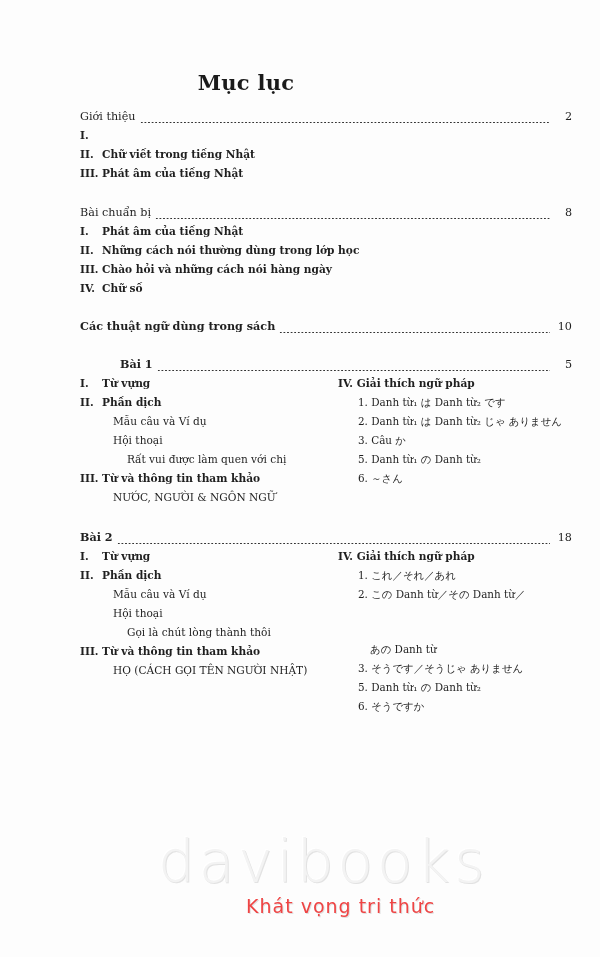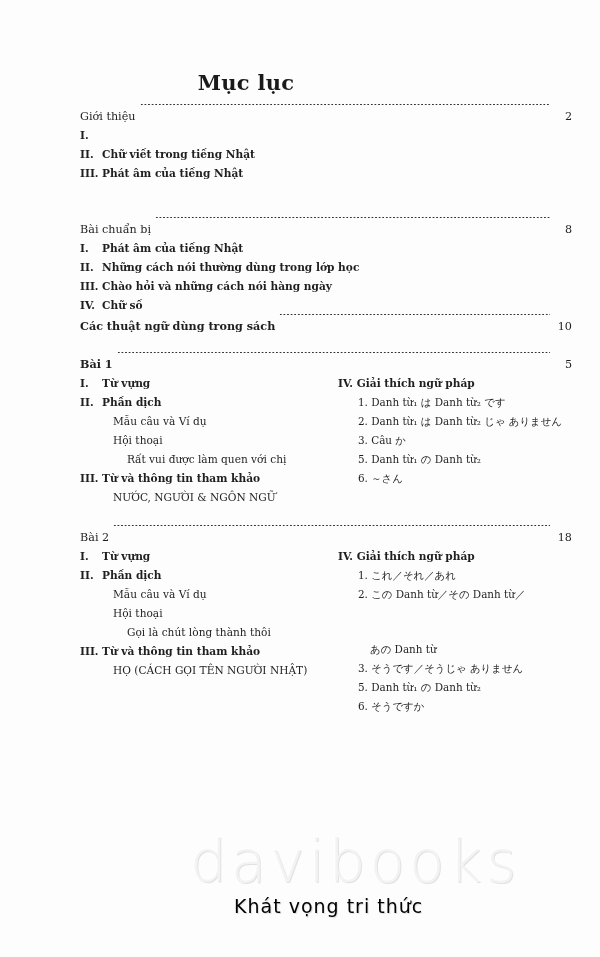--- a/index.html
+++ b/index.html
@@ -6,46 +6,46 @@
     body {
       width: 600px; height: 957px; background: #fdfdfd; position: relative; overflow: hidden;
       font-family: "DejaVu Serif", "Liberation Serif", serif; color: #1f1f1f;
     }
     .title {
       position: absolute; top: 70px; left: 0; width: 492px; text-align: center;
       font-family: "DejaVu Serif", serif; font-weight: bold; font-size: 21px; color: #1a1a1a;
       letter-spacing: 0.3px;
     }
     .toc { position: absolute; left: 80px; width: 492px; font-size: 11.2px; }
-    .entry { display: flex; align-items: flex-start; height: 19px; line-height: 19px; }
+    .entry { display: flex; align-items: flex-end; height: 19px; line-height: 19px; }
     .entry .label { white-space: nowrap; font-weight: normal; }
     .entry .dots {
       flex: 1; margin: 0 6px 0 4px; height: 1px; position: relative; top: -3px;
       background-image: radial-gradient(circle, #333 0.7px, transparent 0.8px);
       background-size: 3.6px 2px; background-repeat: repeat-x;
     }
     .entry .page { width: 16px; text-align: right; font-weight: normal; }
     .sub { display: flex; height: 19px; line-height: 19px; font-weight: bold; font-size: 10.6px; }
     .sub .num { width: 22px; }
     .plain { height: 19px; line-height: 19px; font-size: 10.6px; white-space: nowrap; }
     .ind1 { padding-left: 33px; }
     .ind2 { padding-left: 47px; }
     .twocol { display: flex; }
     .col-left { width: 258px; }
     .col-right { flex: 1; }
     .gram-item { height: 19px; line-height: 19px; font-size: 10.4px; padding-left: 20px; white-space: nowrap; }
     .gram-cont { padding-left: 32px; margin-top: 36px; }
     .watermark {
       position: absolute; left: 158px; top: 828px; font-family: "DejaVu Sans", sans-serif;
       font-size: 58px; color: #f3f3f3; letter-spacing: 4px;
-      text-shadow: 1px 1px 0 #e2e2e2, -1px -1px 0 #ffffff; font-weight: 200; margin-left: 32px;
+      text-shadow: 1px 1px 0 #e2e2e2, -1px -1px 0 #ffffff; font-weight: 200;
     }
     .watermark-sub {
-      position: absolute; left: 234px; top: 895px; font-family: "DejaVu Sans", sans-serif;
-      font-size: 19px; color: #000000; letter-spacing: 1px;
+      position: absolute; left: 246px; top: 895px; font-family: "DejaVu Sans", sans-serif;
+      font-size: 19px; color: #ef4444; letter-spacing: 1px;
       text-shadow: 1px 1px 0 #e0e0e0, -1px -1px 0 #ffffff;
     }
   </style>
 </head>
 <body>
 
 <div class="title">Mục lục</div>
 
 <div class="toc" style="top:107px;">
   <div class="entry">
@@ -59,21 +59,21 @@
   <div class="sub">
       <span class="num">II.</span>
       <span>Chữ viết trong tiếng Nhật</span>
     </div>
   <div class="sub">
       <span class="num">III.</span>
       <span>Phát âm của tiếng Nhật</span>
     </div>
 </div>
 
-<div class="toc" style="top:220px;">
+<div class="toc" style="top:203px;">
   <div class="entry">
     <span class="label">Bài chuẩn bị</span>
     <span class="dots"></span>
     <span class="page">8</span>
   </div>
   <div class="sub">
       <span class="num">I.</span>
       <span>Phát âm của tiếng Nhật</span>
     </div>
   <div class="sub">
@@ -93,21 +93,21 @@
 <div class="toc" style="top:317px;">
   <div class="entry">
     <span class="label" style="font-weight:bold;">Các thuật ngữ dùng trong sách</span>
     <span class="dots"></span>
     <span class="page">10</span>
   </div>
 </div>
 
 <div class="toc" style="top:355px;">
   <div class="entry">
-    <span class="label" style="font-weight:bold;">Bài 1</span>
+    <span class="label" style="font-weight:bold;margin-left:40px;">Bài 1</span>
     <span class="dots"></span>
     <span class="page">5</span>
   </div>
   <div class="twocol">
     <div class="col-left">
       <div class="sub">
           <span class="num">I.</span>
           <span>Từ vựng</span>
         </div>
       <div class="sub">
@@ -129,21 +129,21 @@
       <div class="gram-item">2. Danh từ₁ は Danh từ₂ じゃ ありません</div>
       <div class="gram-item">3. Câu か</div>
       <div class="gram-item">5. Danh từ₁ の Danh từ₂</div>
       <div class="gram-item">6. ～さん</div>
     </div>
   </div>
 </div>
 
 <div class="toc" style="top:528px;">
   <div class="entry">
-    <span class="label" style="font-weight:normal;">Bài 2</span>
+    <span class="label" style="font-weight:bold;">Bài 2</span>
     <span class="dots"></span>
     <span class="page">18</span>
   </div>
   <div class="twocol">
     <div class="col-left">
       <div class="sub">
           <span class="num">I.</span>
           <span>Từ vựng</span>
         </div>
       <div class="sub">

